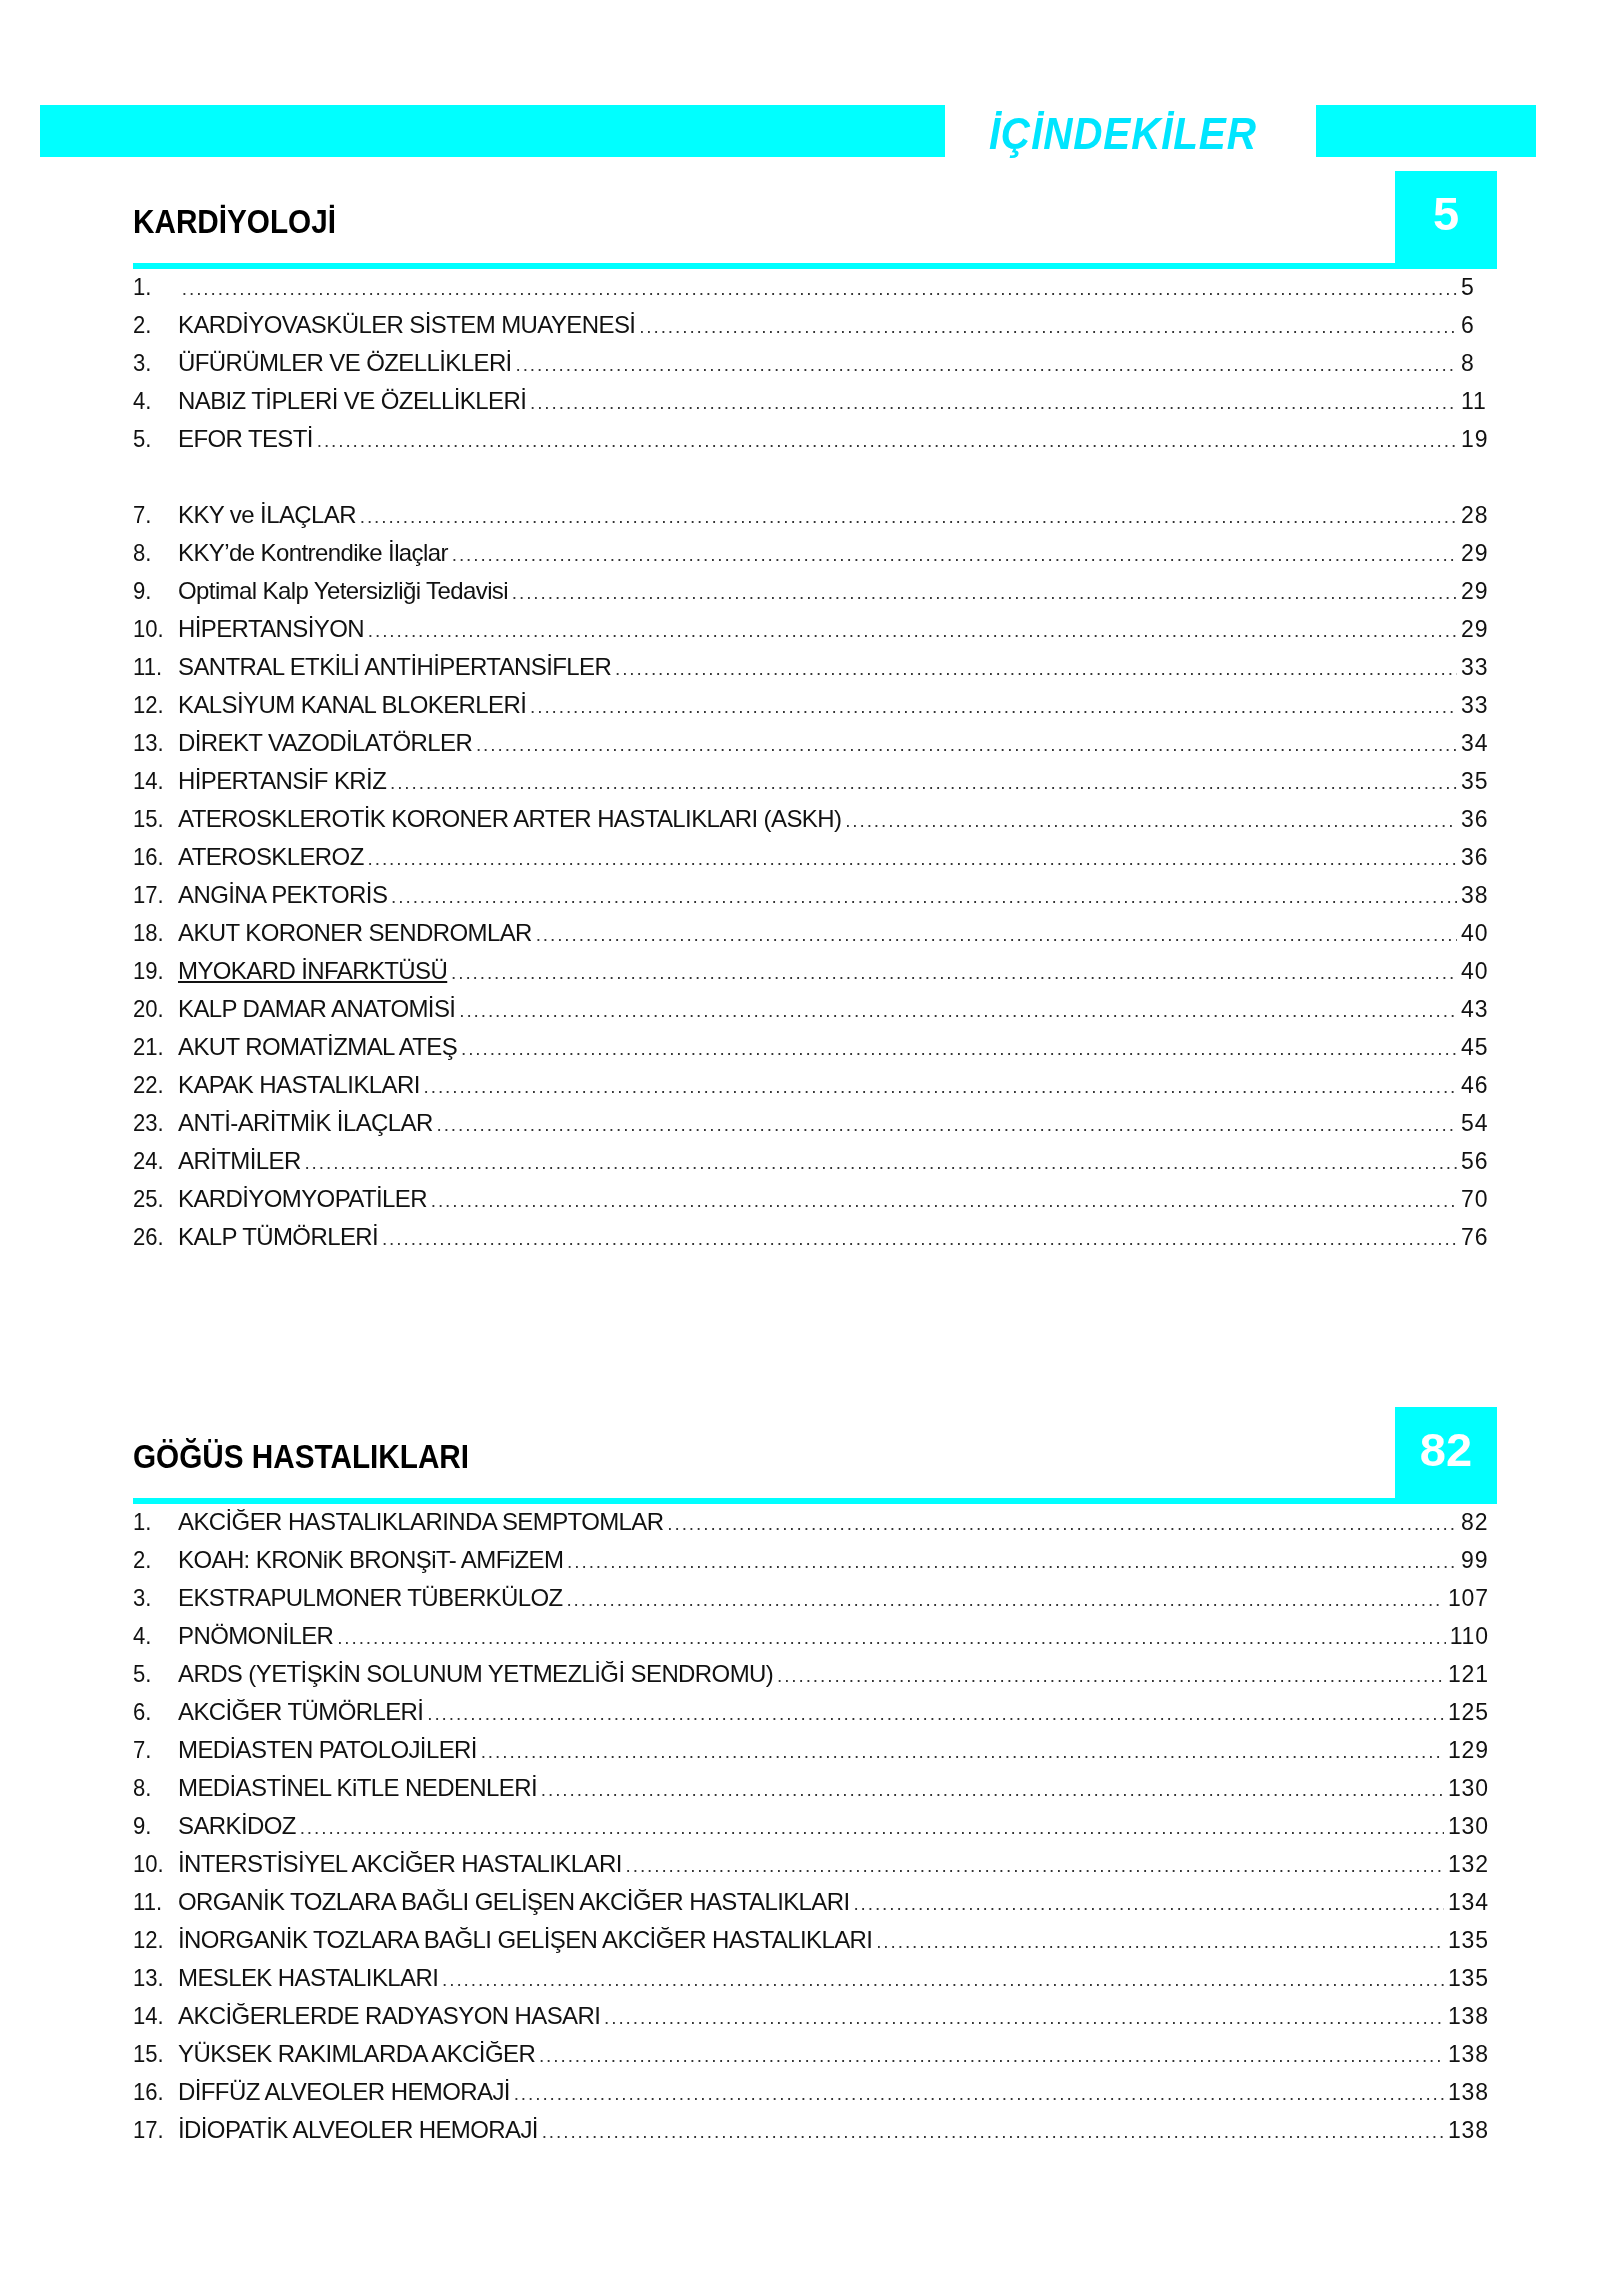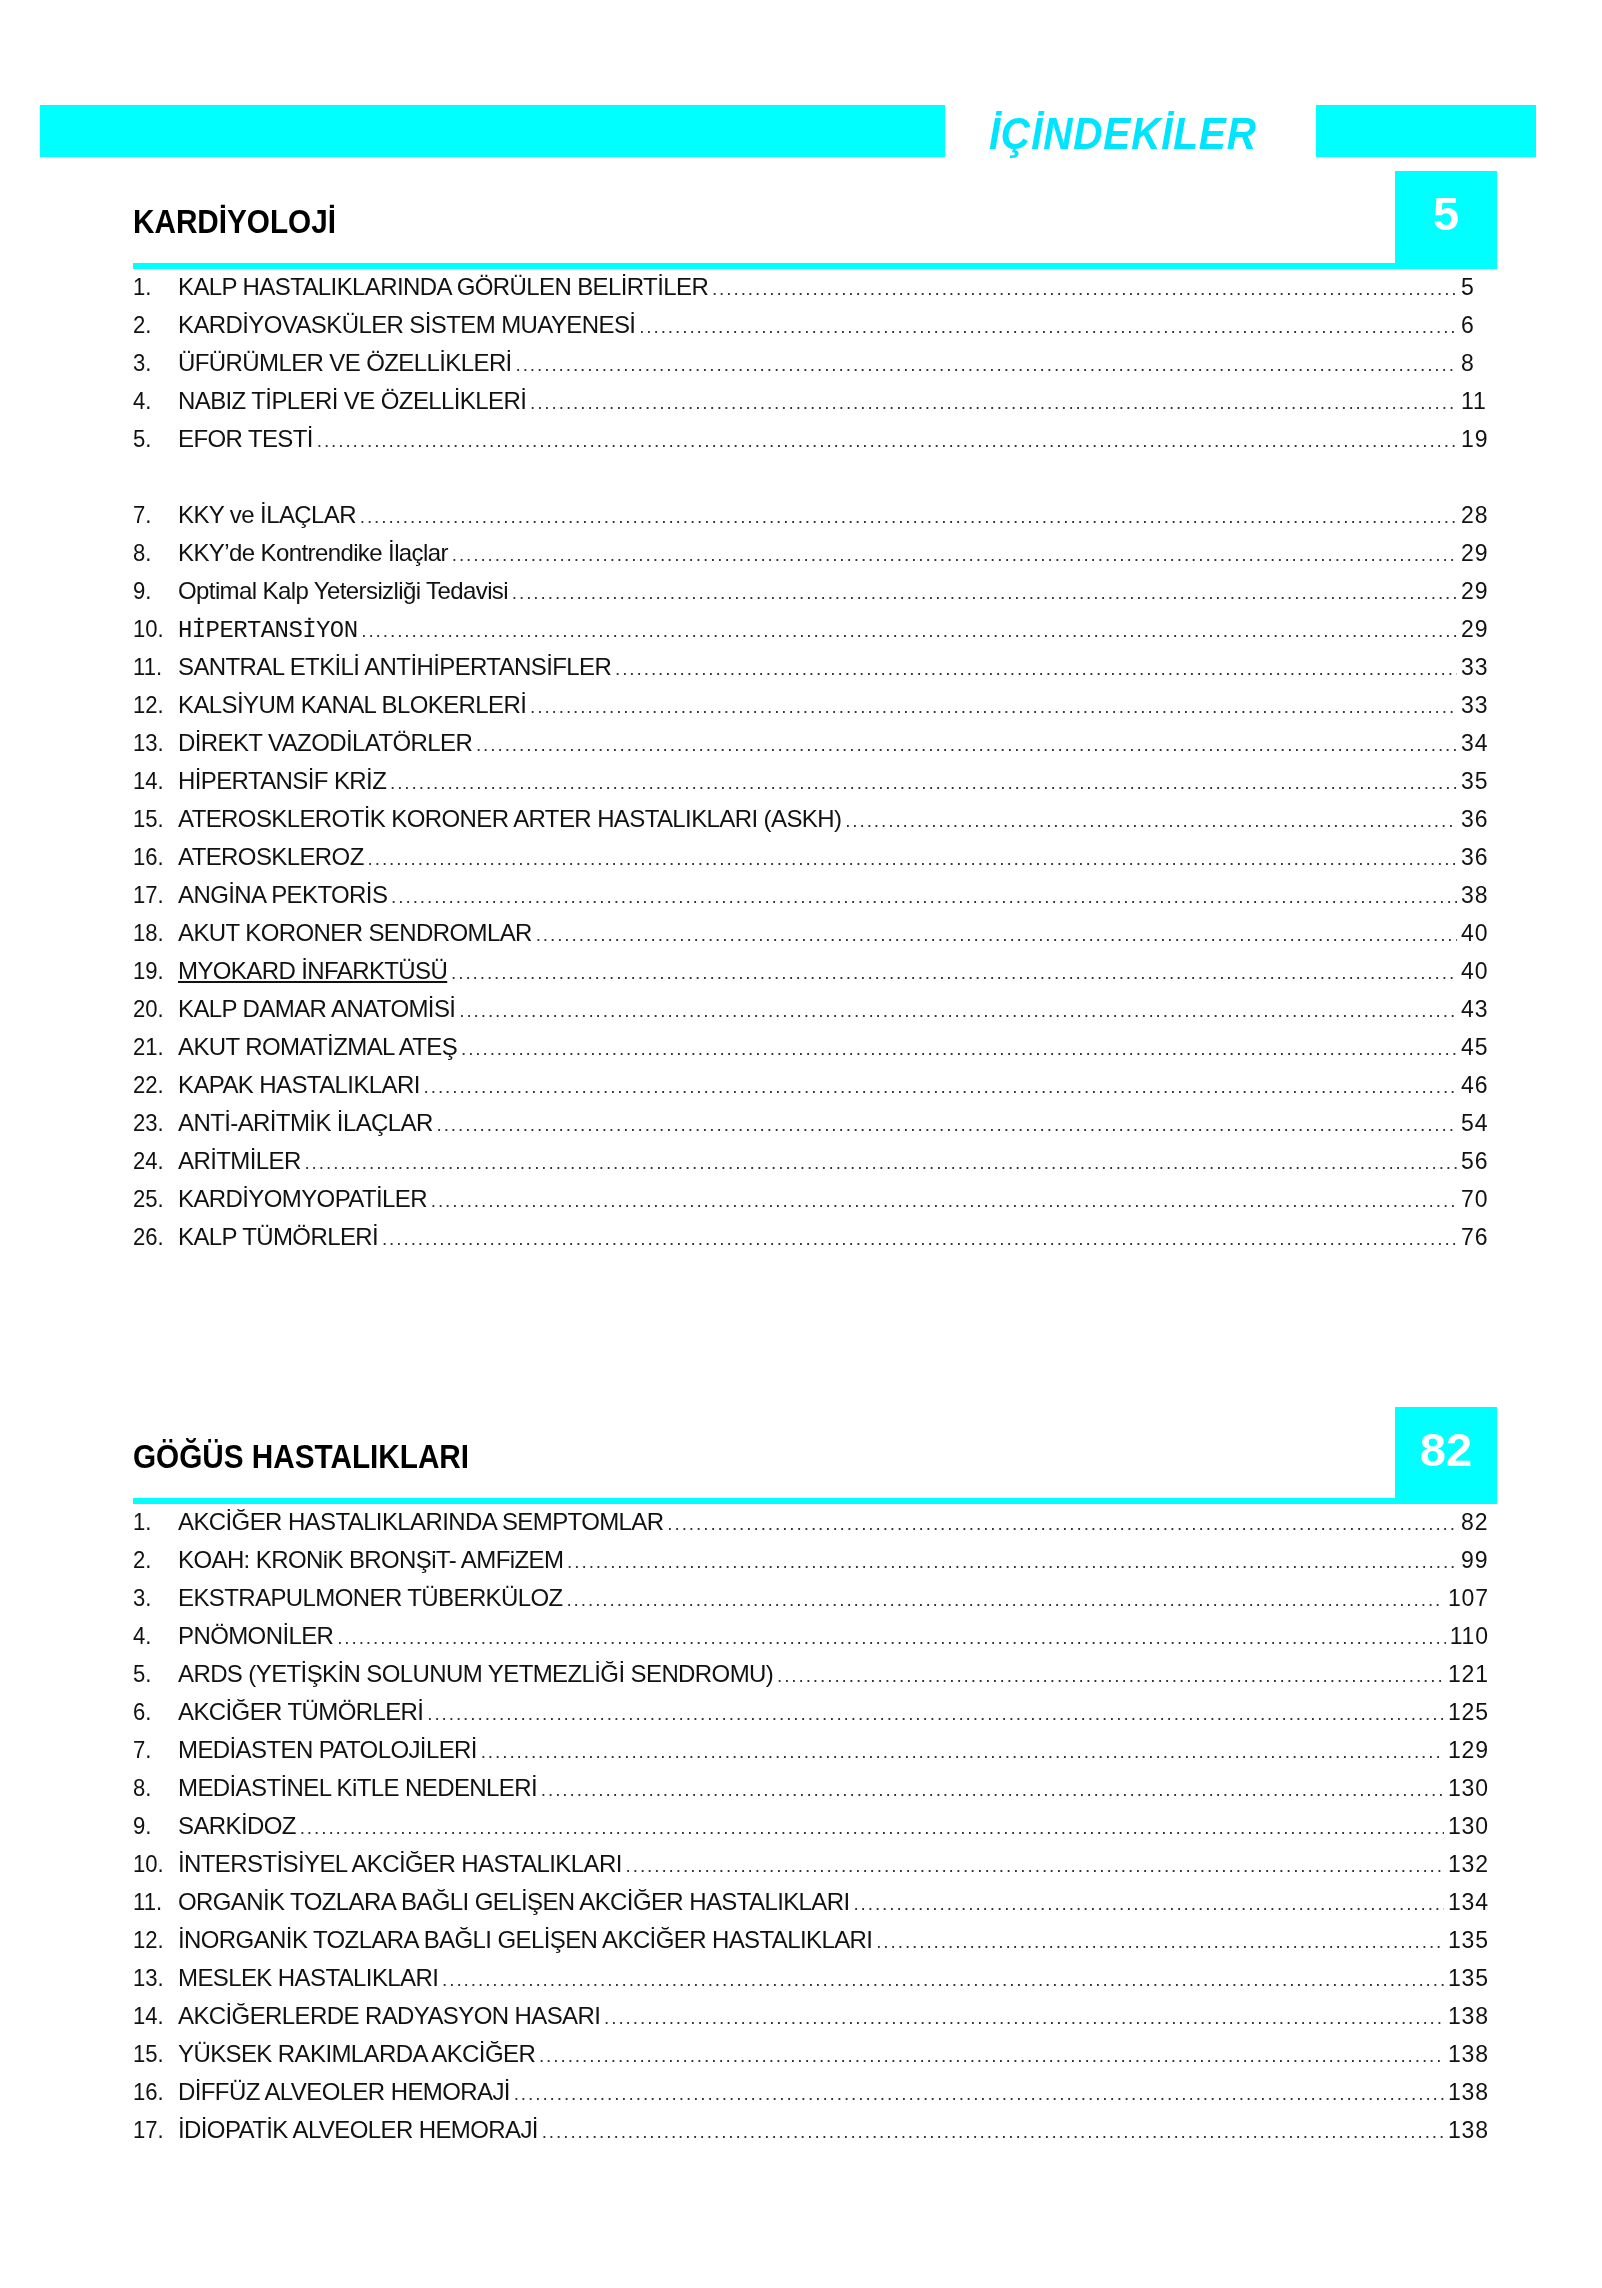--- a/index.html
+++ b/index.html
@@ -47,21 +47,20 @@
 <div class="top-title">İÇİNDEKİLER</div>
 <div class="top-bar-right"></div>
 
 <div class="section" style="top:0;">
   <div class="sec-title" style="top:203px;">KARDİYOLOJİ</div>
   <div class="sec-box" style="top:171px; height:94px; line-height:85px;">5</div>
   <div class="sec-rule" style="top:263px;"></div>
   <ul class="toc" style="top:273px;">
       <li class="toc-row">
         <span class="toc-num">1.</span>
-        <span class="toc-label" style="letter-spacing: -0.6px;">KALP HASTALIKLARINDA GÖRÜLEN BELİRTİLER</span>
         <span class="toc-dots"></span>
         <span class="toc-page">5</span>
       </li>
       <li class="toc-row">
         <span class="toc-num">2.</span>
         <span class="toc-label" style="letter-spacing: -0.6px;">KARDİYOVASKÜLER SİSTEM MUAYENESİ</span>
         <span class="toc-dots"></span>
         <span class="toc-page">6</span>
       </li>
       <li class="toc-row">
@@ -101,21 +100,21 @@
         <span class="toc-page">29</span>
       </li>
       <li class="toc-row">
         <span class="toc-num">9.</span>
         <span class="toc-label" style="letter-spacing: -0.6px;">Optimal Kalp Yetersizliği Tedavisi</span>
         <span class="toc-dots"></span>
         <span class="toc-page">29</span>
       </li>
       <li class="toc-row">
         <span class="toc-num">10.</span>
-        <span class="toc-label" style="letter-spacing: -0.6px; font-family: Liberation Mono, monospace;">HİPERTANSİYON</span>
+        <span class="toc-label" style="letter-spacing: -0.6px;">HİPERTANSİYON</span>
         <span class="toc-dots"></span>
         <span class="toc-page">29</span>
       </li>
       <li class="toc-row">
         <span class="toc-num">11.</span>
         <span class="toc-label" style="letter-spacing: -0.6px;">SANTRAL ETKİLİ ANTİHİPERTANSİFLER</span>
         <span class="toc-dots"></span>
         <span class="toc-page">33</span>
       </li>
       <li class="toc-row">

